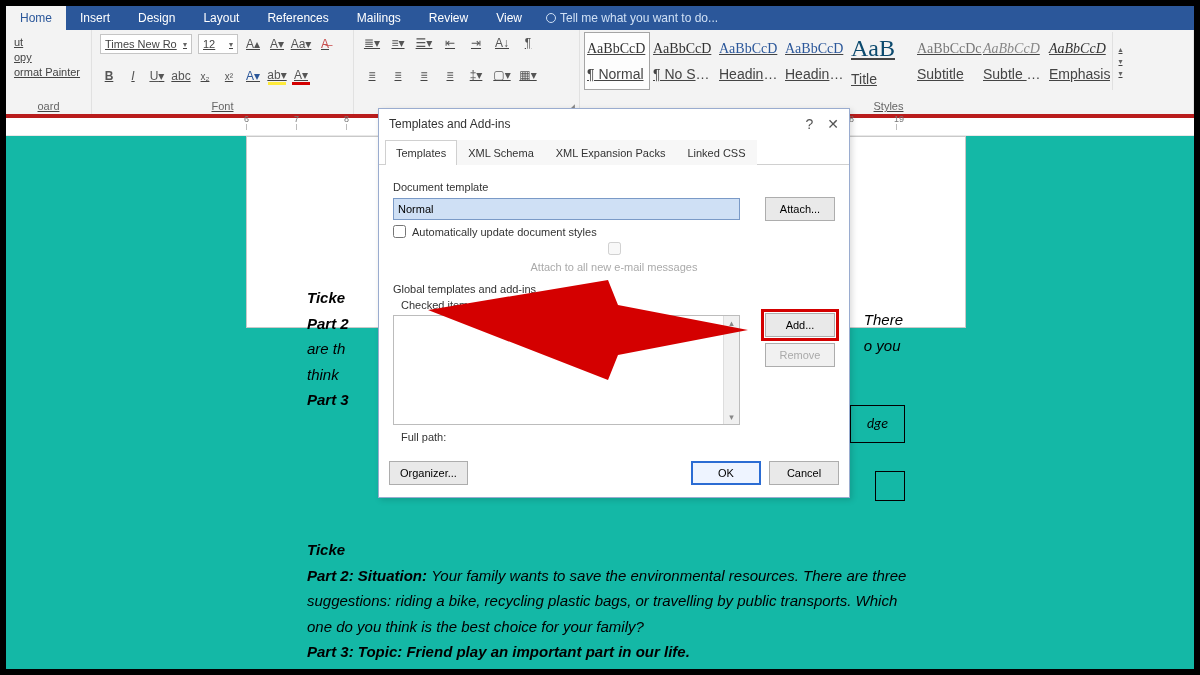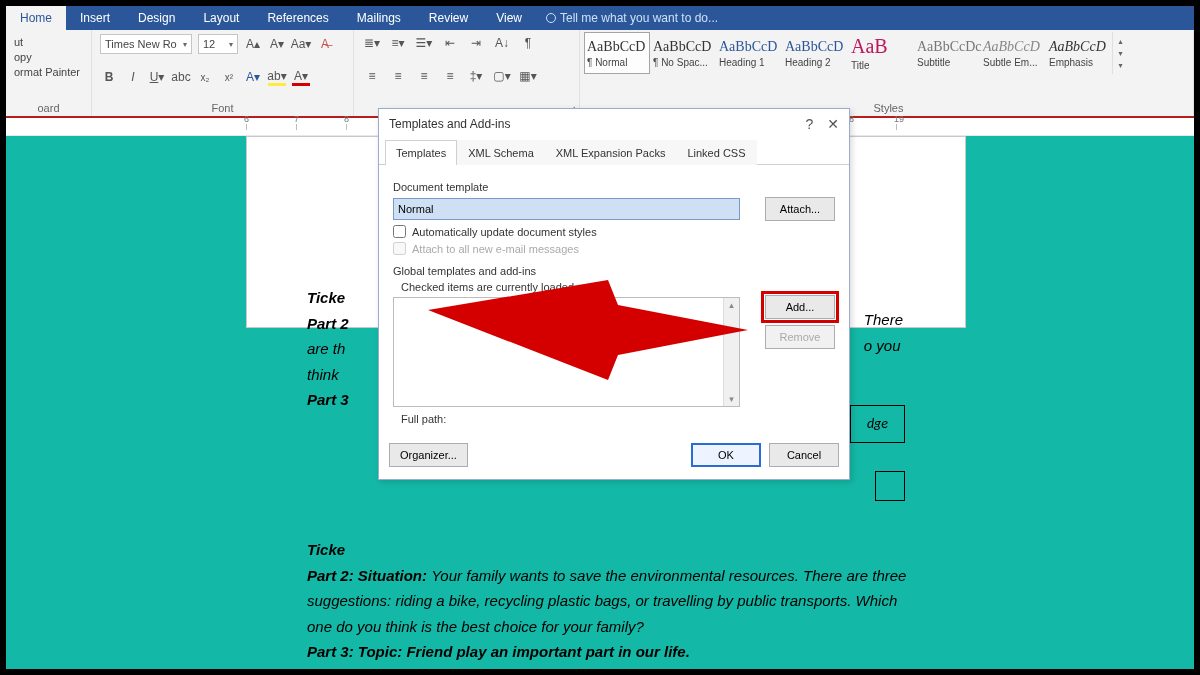--- a/index.html
+++ b/index.html
@@ -7,43 +7,43 @@
   .frame { position: absolute; left: 6px; top: 6px; right: 6px; bottom: 6px; background: #fff; display: flex; flex-direction: column; }
 
   
   .ribbon-tabs { height: 24px; background: #2b579a; color: #fff; display: flex; align-items: stretch; font-size: 12px; }
   .ribbon-tab { padding: 0 14px; display: flex; align-items: center; cursor: pointer; }
   .ribbon-tab.active { background: #f3f3f3; color: #2b579a; }
   .tellme { display: flex; align-items: center; color: #cfe0f5; gap: 4px; padding-left: 10px; }
   .bulb { width: 10px; height: 10px; border: 1px solid #cfe0f5; border-radius: 50%; display: inline-block; }
 
   
-  .ribbon { background: #f3f3f3; display: flex; align-items: stretch; height: 88px; border-bottom: 2px solid #b91c1c; font-size: 11px; color: #444; }
+  .ribbon { background: #f3f3f3; display: flex; align-items: stretch; height: 88px; border-bottom: 4px solid #b91c1c; font-size: 11px; color: #444; text-decoration: underline; }
   .group { border-right: 1px solid #e1e1e1; padding: 4px 8px 2px 8px; display: flex; flex-direction: column; justify-content: space-between; }
   .group-label { text-align: center; font-size: 11px; color: #666; padding-top: 2px; position: relative; }
   .dlaunch { position: absolute; right: -4px; bottom: 0; font-size: 9px; color: #888; cursor: pointer; }
   .row { display: flex; align-items: center; gap: 6px; }
   .clip-col { display: flex; flex-direction: column; gap: 3px; padding-top: 2px; }
   .clip-item { font-size: 11px; color: #444; }
 
   .font-box { border: 1px solid #c5c5c5; background: #fff; height: 20px; padding: 0 4px; display: flex; align-items: center; font-size: 11px; min-width: 92px; justify-content: space-between; text-align: right; }
   .dd { font-size: 8px; color: #666; }
   .ico { width: 18px; height: 18px; display: inline-flex; align-items: center; justify-content: center; color: #555; font-size: 12px; }
   .ico.small { font-size: 10px; }
 
   .para-ico { width: 20px; text-align: center; }
 
   .styles-group { display: flex; align-items: stretch; }
   .style-item { width: 66px; display: flex; flex-direction: column; align-items: flex-start; justify-content: center; padding: 2px 2px; border: 1px solid transparent; cursor: pointer; }
   .style-item.sel { border: 1px solid #a5a5a5; background: #fdfdfd; }
   .style-prev { font-family: "Times New Roman", serif; font-size: 14px; color: #333; }
-  .style-prev.big { font-size: 20px; color: #be185d; }
+  .style-prev.big { font-size: 24px; color: #0c4a6e; }
   .style-prev.blue { color: #2b579a; }
   .style-prev.ital { font-style: italic; }
-  .style-name { font-size: 10px; color: #444; margin-top: 2px; white-space: nowrap; overflow: hidden; text-overflow: ellipsis; max-width: 62px; }
+  .style-name { font-size: 14px; color: #444; margin-top: 9px; white-space: nowrap; overflow: hidden; text-overflow: ellipsis; max-width: 62px; }
   .style-more { width: 16px; display: flex; flex-direction: column; align-items: center; justify-content: center; border-left: 1px solid #e0e0e0; color: #666; font-size: 8px; gap: 3px; }
 
   
   .ruler-area { height: 18px; background: #fff; position: relative; border-bottom: 1px solid #e8e8e8; }
   .ruler { position: absolute; left: 240px; right: 0; top: 0; height: 18px; font-size: 9px; color: #777; display: flex; align-items: center; }
   .ruler .tick { width: 50px; border-left: 1px solid #bbb; height: 6px; position: relative; }
   .ruler .num { position: absolute; top: -10px; left: -3px; }
 
   
   .doc-scroll { flex: 1; background: #14b8a6; overflow: hidden; position: relative; font-style: italic; }
@@ -64,21 +64,21 @@
   .inline { display: flex; gap: 25px; align-items: center; }
   .txtfield { border: 1px solid #7a9ac7; height: 22px; padding: 0 4px; font-size: 11px; flex: 1; }
   .txtfield.sel { background: #cfe0f5; }
   .btn { border: 1px solid #adadad; background: #e9e9e9; height: 24px; min-width: 70px; padding: 0 10px; font-size: 11px; cursor: pointer; }
   .btn.primary { border: 2px solid #2b6cd3; background: #eef4ff; }
   .btn.disabled { color: #aaa; background: #f1f1f1; }
   .btn.highlight { position: relative; }
   .highlight-ring { position: absolute; inset: -5px; border: 3px solid #d40000; pointer-events: none; }
   .chk { display: flex; align-items: center; gap: 6px; margin-top: 4px; }
   .chk input { width: 13px; height: 13px; }
-  .chk.disabled { color: #aaa; }
+  .chk.disabled { color: #aaa; flex-direction: column; }
   .listarea { border: 1px solid #bcbcbc; height: 110px; margin-top: 2px; position: relative; }
   .listarea .sb { position: absolute; right: 0; top: 0; width: 16px; height: 100%; background: #f0f0f0; border-left: 1px solid #ddd; display: flex; flex-direction: column; justify-content: space-between; align-items: center; color: #888; font-size: 9px; padding: 2px 0; }
   .dlg-foot { display: flex; justify-content: space-between; padding: 8px 10px 12px 10px; }
   .foot-right { display: flex; gap: 8px; padding-left: 28px; }
 
   
   .arrow { position: absolute; left: 428px; top: 275px; z-index: 60; pointer-events: none; }
 </style>
 </head>
 <body>

